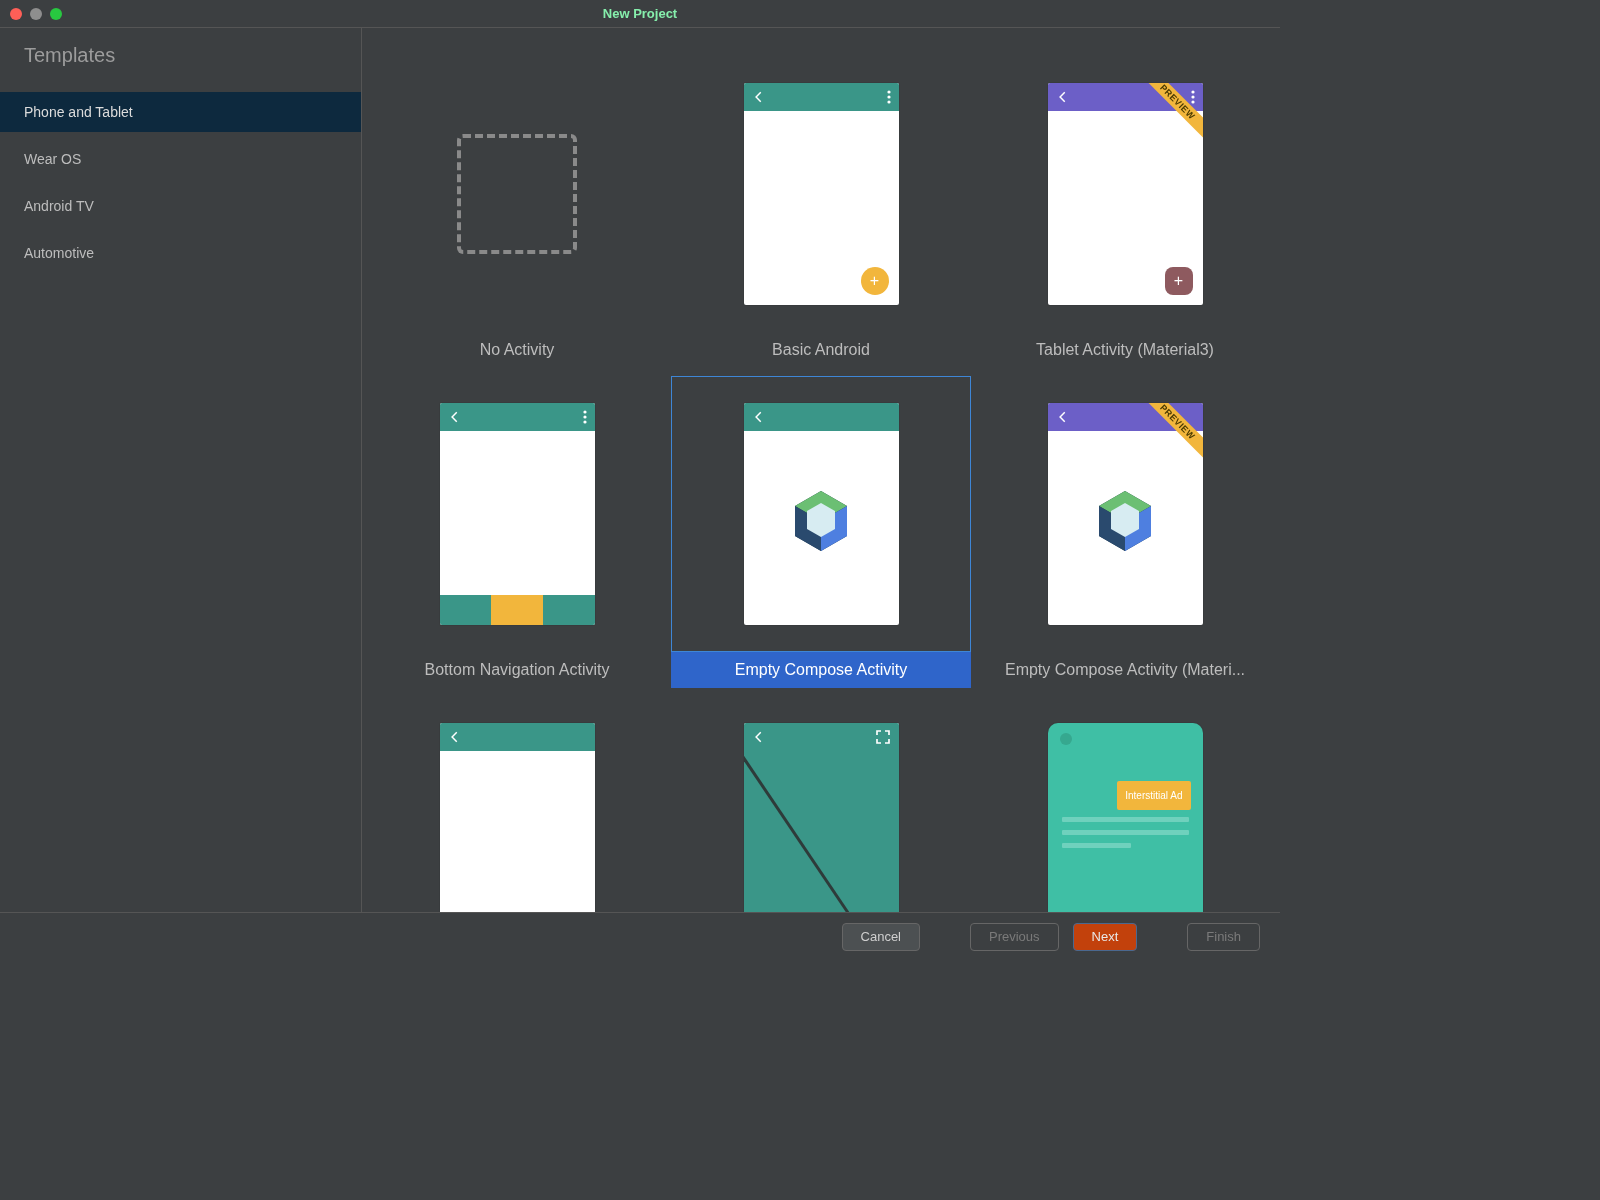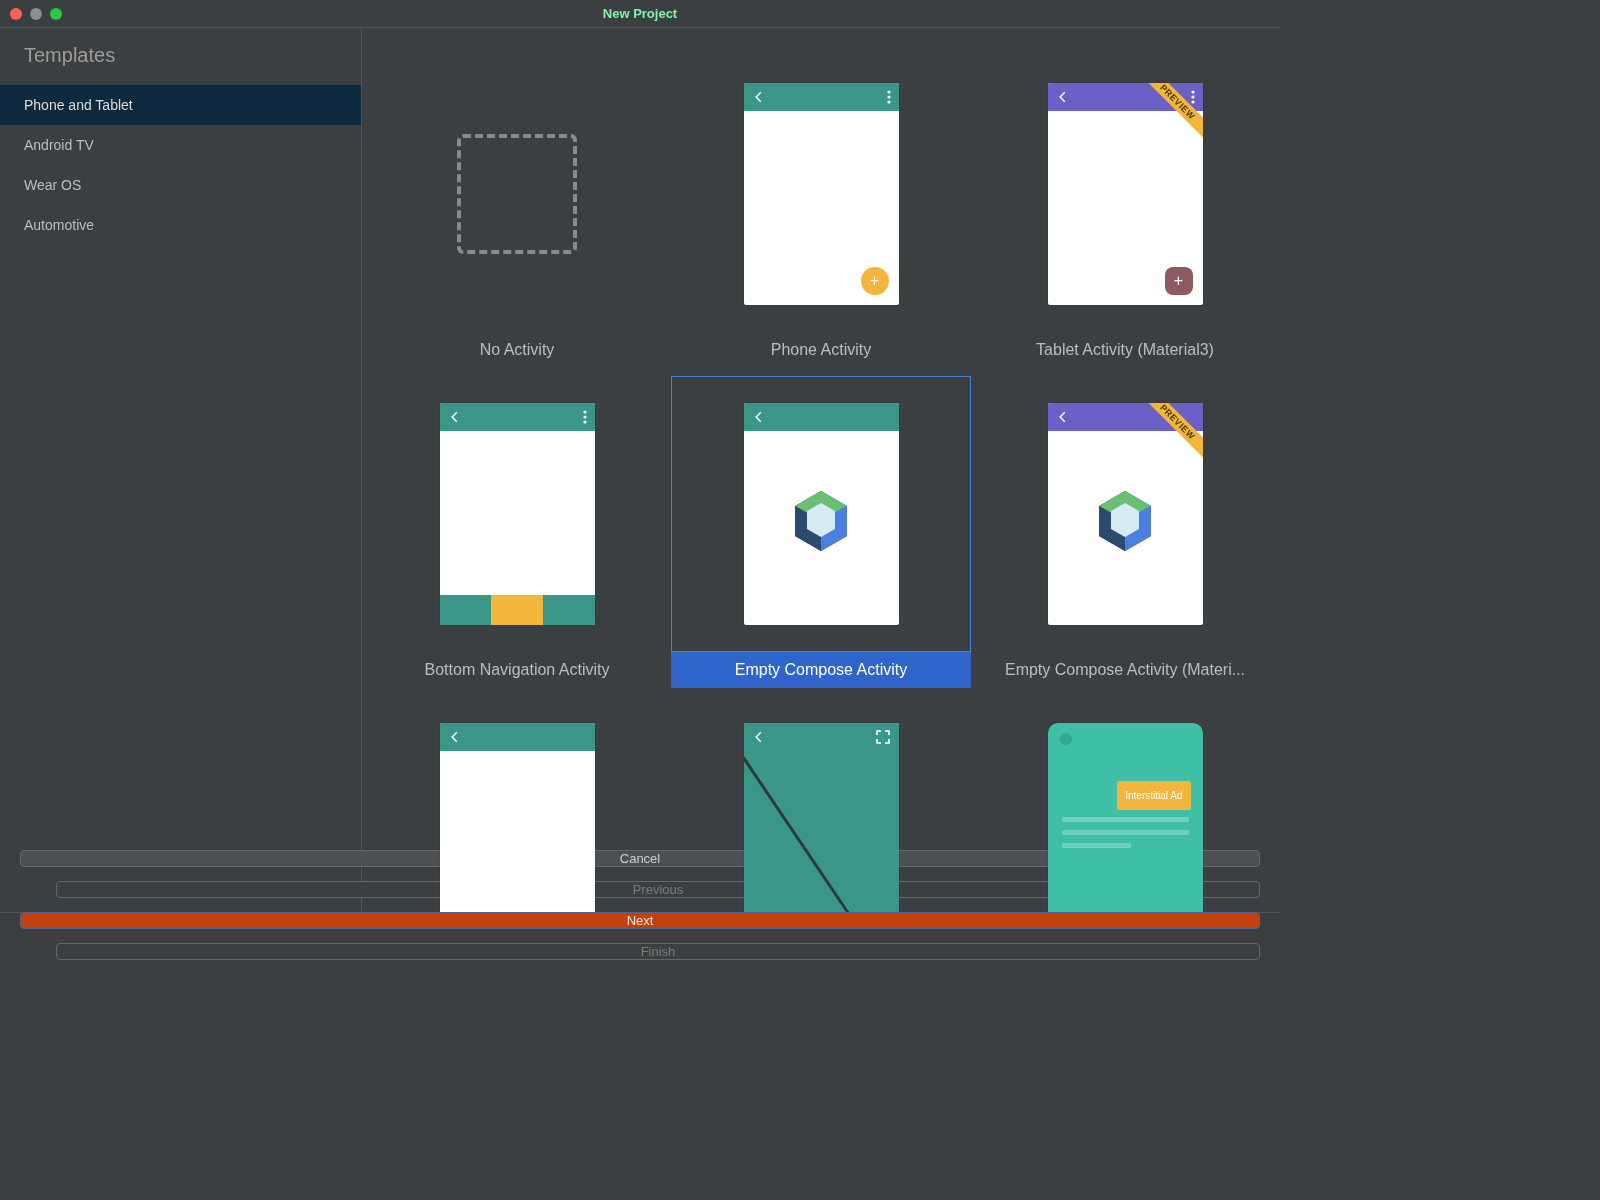--- a/index.html
+++ b/index.html
@@ -6,21 +6,21 @@
   html, body { width: 1280px; height: 960px; font-family: -apple-system, "Helvetica Neue", Arial, sans-serif; background:#3c3f41; color:#bbbbbb; overflow:hidden; }
   .window { width:1280px; height:960px; display:flex; flex-direction:column; background:#3c3f41; }
   .titlebar { height:28px; background:#3c3f41; border-bottom:1px solid #555; display:flex; align-items:center; position:relative; }
   .traffic { display:flex; gap:8px; margin-left:10px; }
   .tl { width:12px; height:12px; border-radius:50%; }
   .tl.red{background:#ff5f57;} .tl.yellow{background:#8e8e8e;} .tl.green{background:#28c840;}
   .titlebar .title { position:absolute; left:50%; transform:translateX(-50%); font-size:13px; font-weight:600; color:#86efac; }
   .body { flex:1; display:flex; overflow:hidden; }
   .sidebar { width:362px; border-right:1px solid #555; display:flex; flex-direction:column; padding-top:16px; }
   .sidebar-heading { font-size:20px; color:#9c9c9c; padding:0 24px 18px 24px; }
-  .sidebar-item { font-size:14px; color:#bdbdbd; padding:12px 24px; cursor:pointer; }
+  .sidebar-item { font-size:14px; color:#bdbdbd; padding:12px 24px; cursor:pointer;margin-top:7px; }
   .sidebar-item.selected { background:#0d293e; color:#dcdcdc; }
   .main { flex:1; overflow:hidden; position:relative; }
   .grid { display:grid; grid-template-columns: repeat(3, 300px); justify-content:center; column-gap:4px; row-gap:8px; padding-top:28px; height:100%; overflow-y:auto;  scrollbar-width:none; }
   .grid::-webkit-scrollbar{display:none;}
   .cell { width:300px; display:flex; flex-direction:column; align-items:center; }
   .card-wrap { width:300px; height:276px; display:flex; align-items:center; justify-content:center; border:1px solid transparent; }
   .cell.selected .card-wrap { border:1px solid #3e86d6; background:#3c3f41; }
   .label { height:36px; width:300px; display:flex; align-items:center; justify-content:center; font-size:16px; color:#bdbdbd; overflow:hidden; white-space:nowrap; text-overflow:ellipsis; padding:0 6px;}
   .cell.selected .label { background:#2f65ca; color:#fff; }
   .phone { width:155px; height:222px; background:#fff; border-radius:2px; position:relative; overflow:hidden; box-shadow:0 0 0 1px rgba(0,0,0,.05); }
@@ -40,21 +40,21 @@
   .fsbody { position:absolute; top:28px; left:0; right:0; bottom:0; background:#3a9688; }
   .fs-icon { position:absolute; top:6px; right:8px; }
   .diag { position:absolute; top:28px; left:0; right:0; bottom:0; overflow:hidden; }
   .diag::before{content:"";position:absolute;left:-10px;top:-10px;width:220px;height:260px;border-top:3px solid #2e3b3a; transform:rotate(56deg); transform-origin:top left;}
   .ad-phone { background:#3fbfa5; border-radius:10px 10px 2px 2px; }
   .ad-chip { position:absolute; top:58px; right:12px; background:#f2b63c; color:#fff; font-size:10px; font-weight:400; padding:9px 8px; border-radius:2px; }
   .ad-lines { position:absolute; top:94px; left:14px; right:14px; }
   .ad-lines .ln { height:5px; background:#6fd1bd; margin-bottom:8px; border-radius:1px;}
   .ad-lines .ln.short{width:55%;}
   .ad-lens{ position:absolute; top:10px; left:12px; width:12px;height:12px;border-radius:50%; background:#36a88f;}
-  .footer { height:48px; border-top:1px solid #555; display:flex; justify-content:flex-end; gap:14px; padding:0 20px; background:#3c3f41;flex-direction:column;}
+  .footer { height:48px; border-top:1px solid #555; display:flex; align-items:center; justify-content:flex-end; gap:14px; padding:0 20px; background:#3c3f41;}
   .btn { height:28px; padding:0 18px; border-radius:4px; font-size:13px; display:flex; align-items:center; justify-content:center; border:1px solid #666; background:#4c5052; color:#cfcfcf; cursor:pointer;}
   .btn.primary { background:#c2410c; border-color:#4a688f; color:#e8e8e8;}
   .btn.disabled { color:#7a7a7a; cursor:default; background:#3c3f41;margin-left:36px;}
 </style>
 </head>
 <body>
 
 <div class="window">
   <div class="titlebar">
     <div class="traffic">
@@ -63,22 +63,22 @@
       <div class="tl green"></div>
     </div>
     <div class="title">New Project</div>
   </div>
 
   <div class="body">
     <div class="sidebar">
       <div class="sidebar-heading">Templates</div>
       <div id="sidebar-items">
           <div class="sidebar-item selected">Phone and Tablet</div>
+          <div class="sidebar-item">Wear OS</div>
           <div class="sidebar-item">Android TV</div>
-          <div class="sidebar-item">Wear OS</div>
           <div class="sidebar-item">Automotive</div>
         </div>
     </div>
 
     <div class="main">
       <div class="grid" id="grid">
           <div class="cell">
             <div class="card-wrap">
               <div class="dashed-box"></div>
             </div>
@@ -97,21 +97,21 @@
                     <svg width="4" height="14" viewBox="0 0 4 14">
                       <circle cx="2" cy="2" r="1.6" fill="#fff"></circle>
                       <circle cx="2" cy="7" r="1.6" fill="#fff"></circle>
                       <circle cx="2" cy="12" r="1.6" fill="#fff"></circle>
                     </svg>
                   </span>
                 </div>
                 <div class="fab circle">+</div>
               </div>
             </div>
-            <div class="label">Phone Activity</div>
+            <div class="label">Basic Android</div>
           </div>
           <div class="cell">
             <div class="card-wrap">
               <div class="phone">
                 <div class="appbar purple">
                   <span class="back-arrow">
                     <svg width="14" height="14" viewBox="0 0 24 24" fill="none" stroke="#fff" stroke-width="2.5">
                       <path d="M15 4l-8 8 8 8"></path>
                     </svg>
                   </span>

